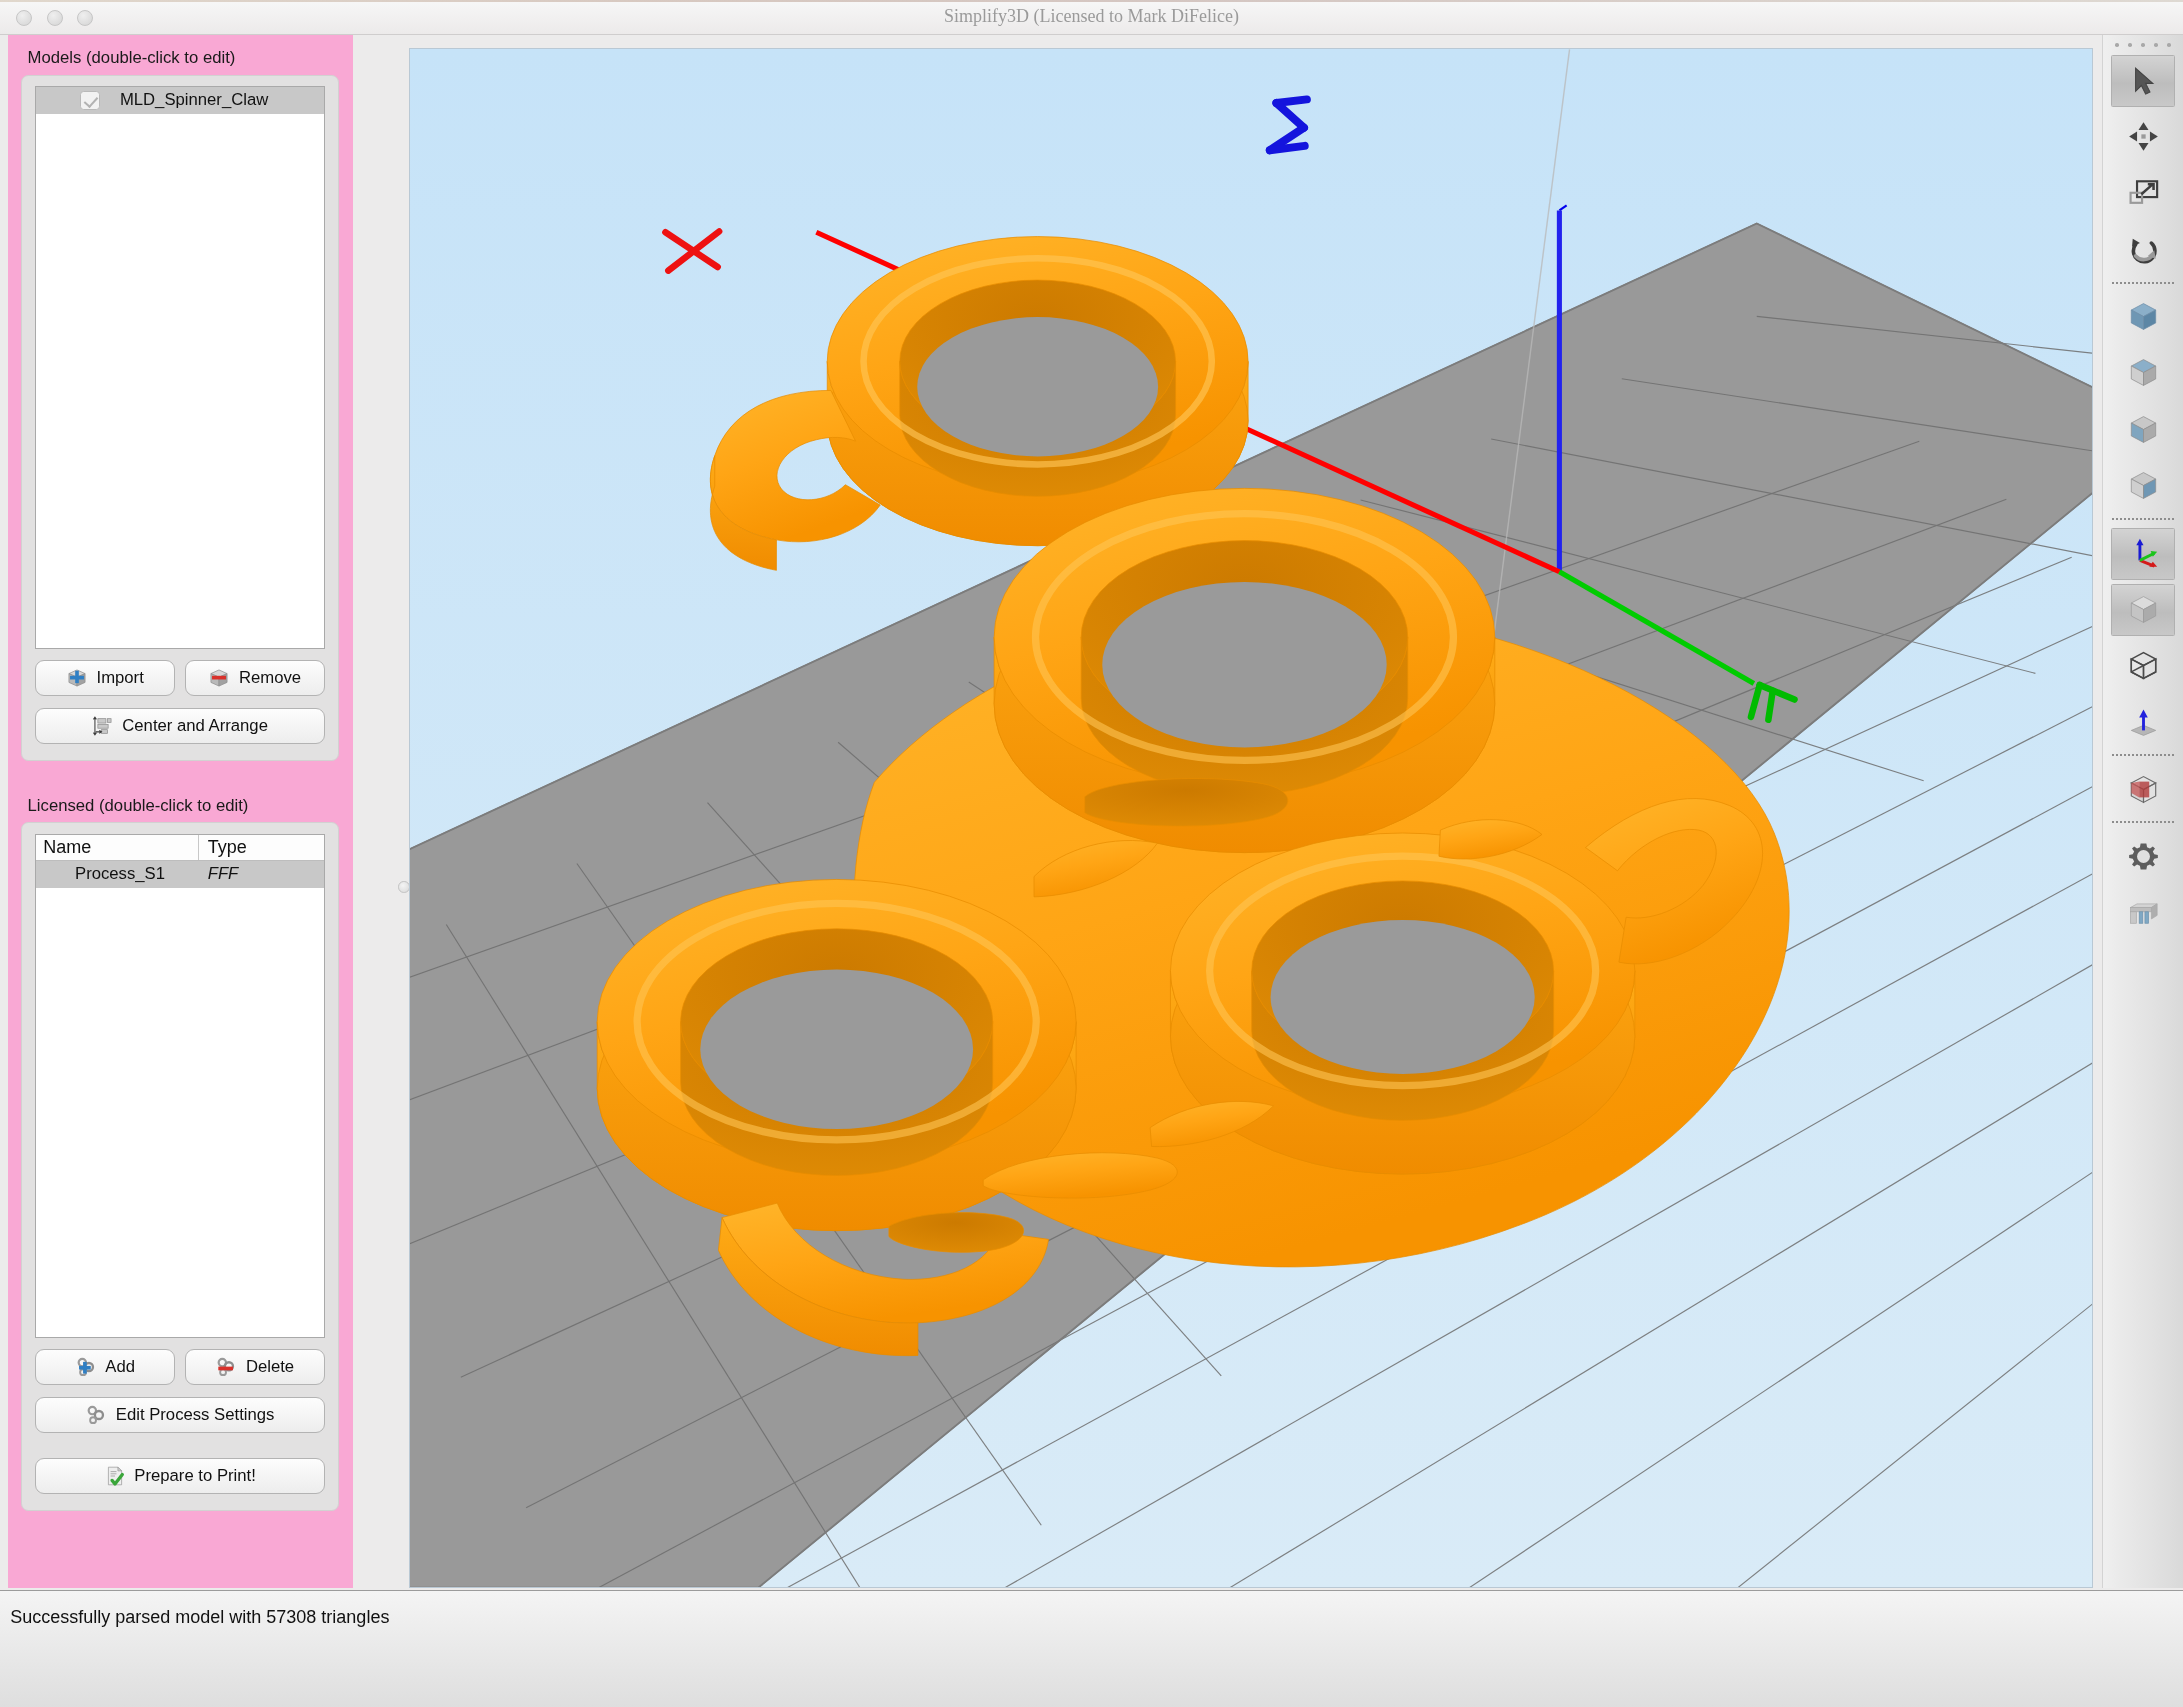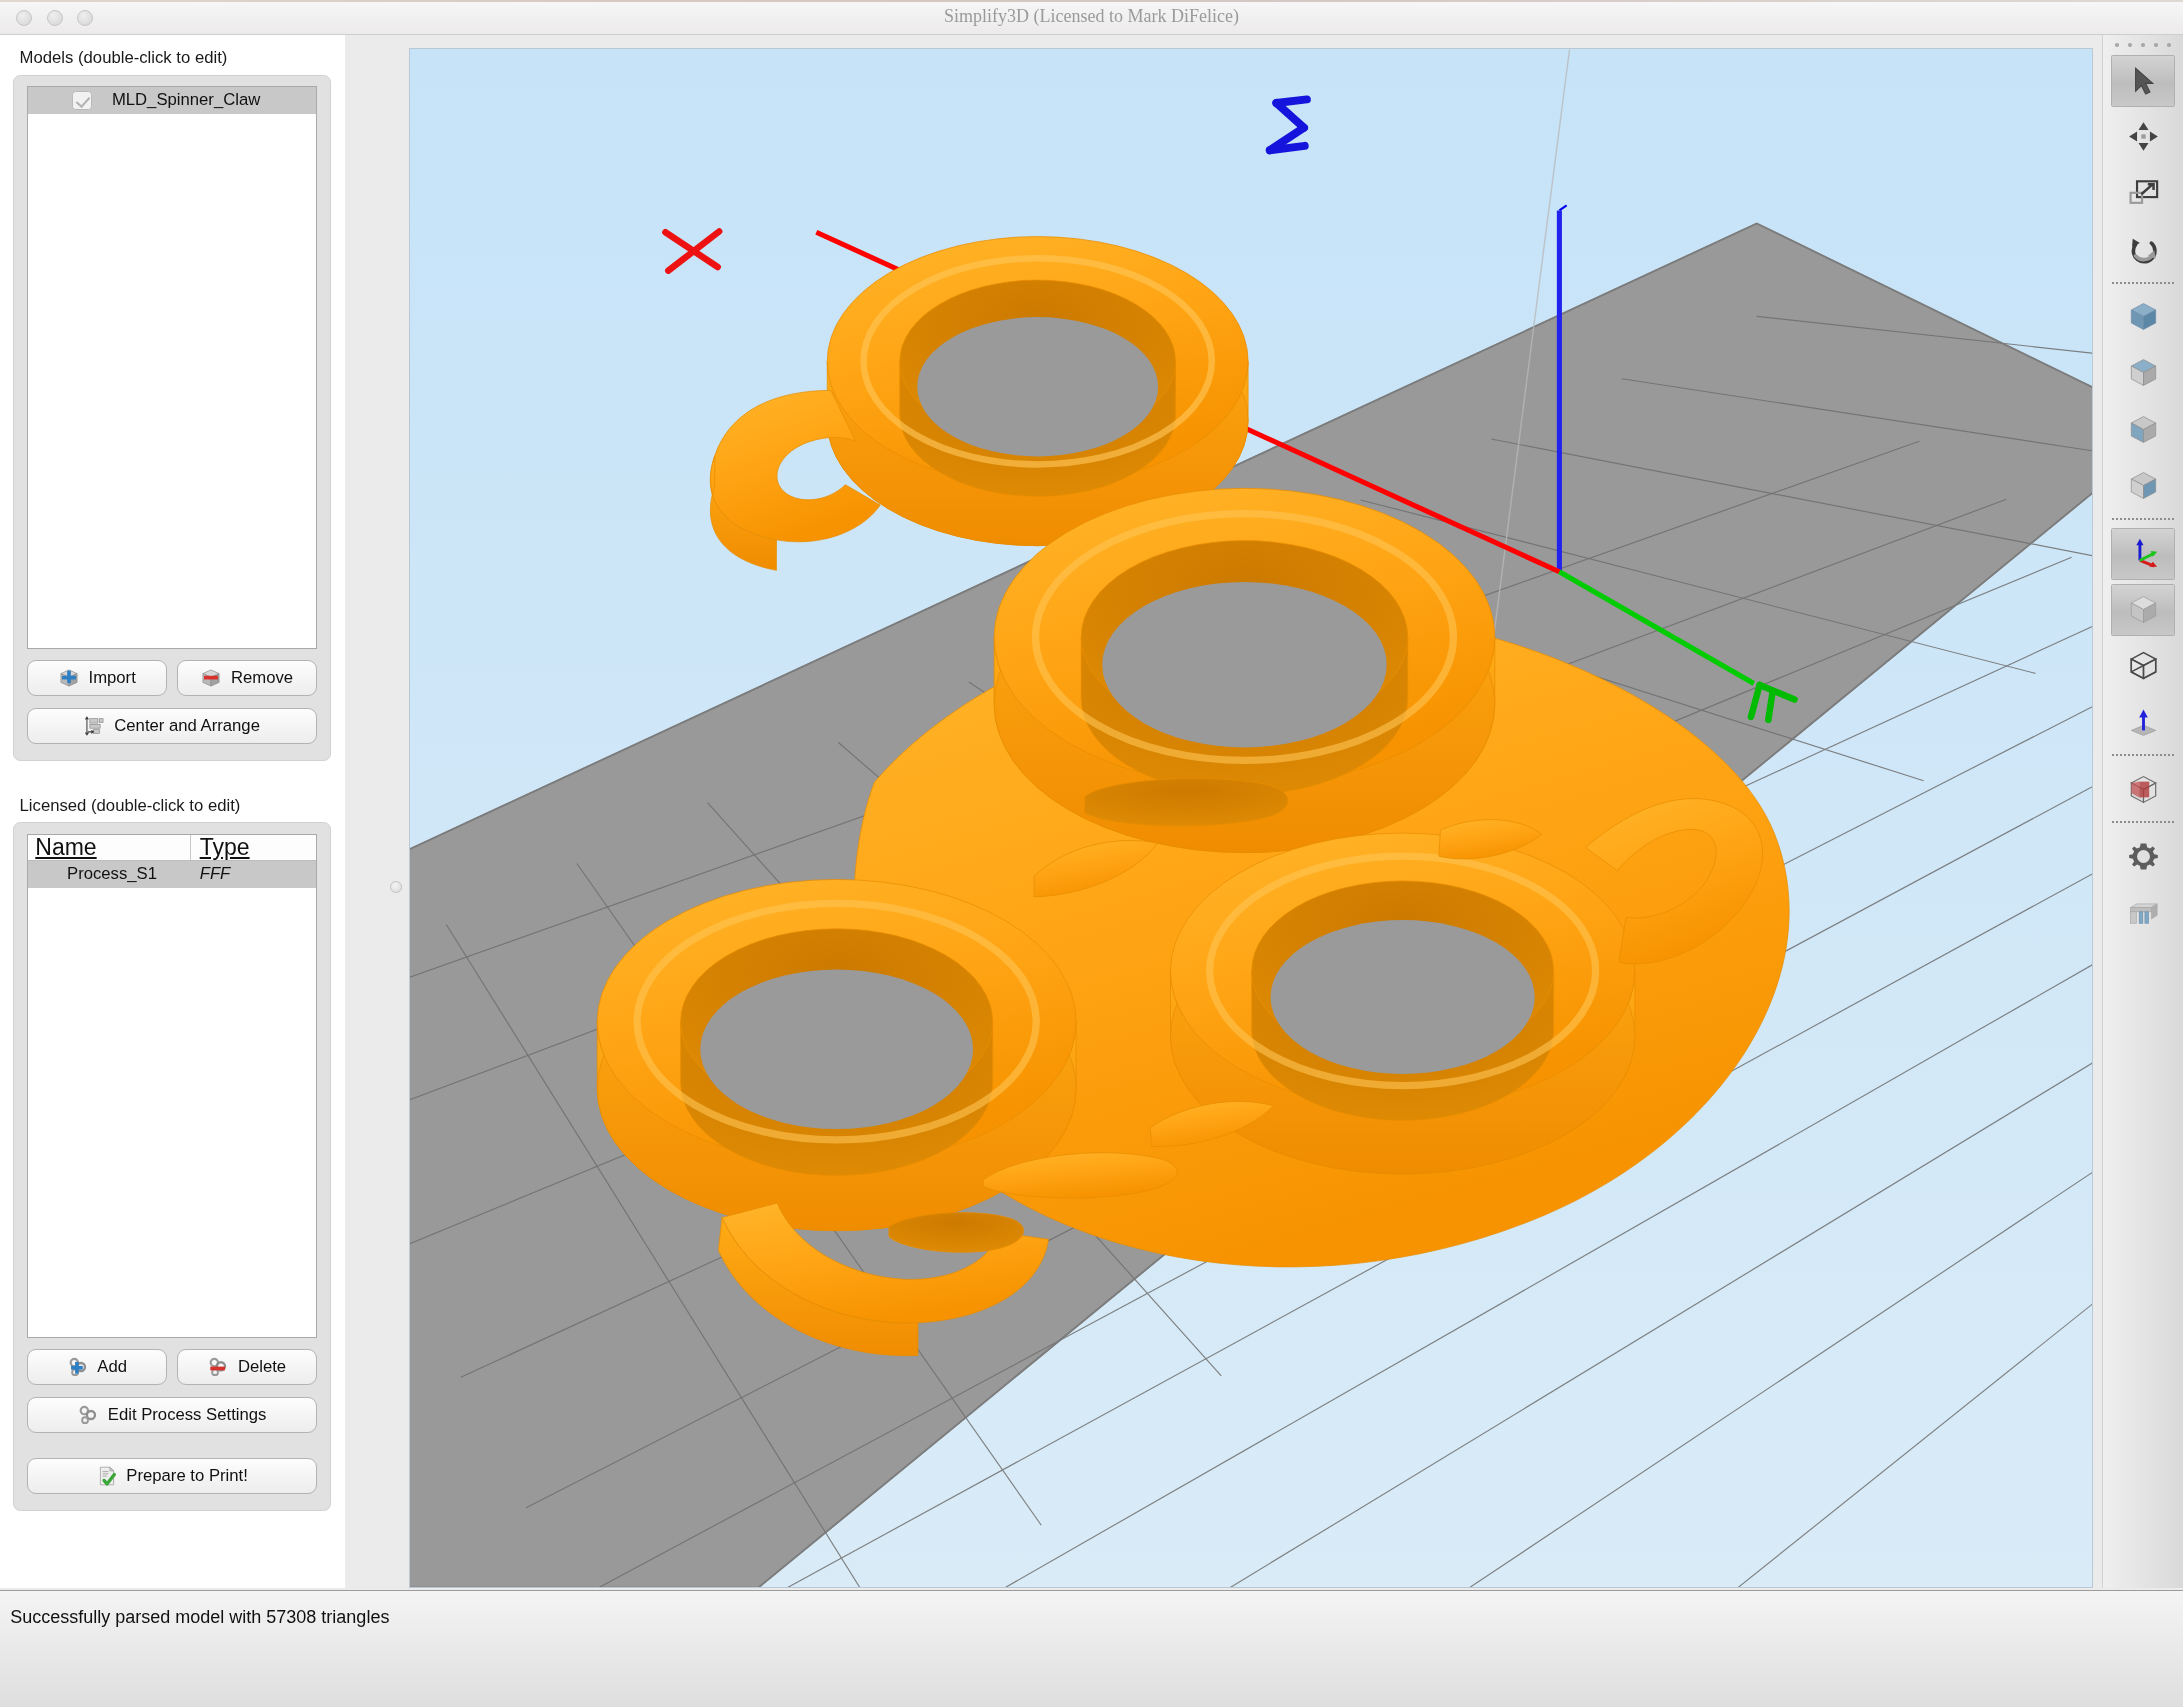--- a/index.html
+++ b/index.html
@@ -35,22 +35,22 @@
     border: 0.7px solid #c6c6c6;
   }
   .title-text {
     position: absolute; left: 0; top: 0; width: 100%; height: 35px;
     line-height: 33px; text-align: center;
     font-size: 18px; color: #9a9a9a; font-family: Liberation Serif, serif;
   }
 
   
   .leftpanel {
-    position: absolute; left: 0; top: 35px; width: 345px; height: 1553px;
-    background: #ffffff;
+    position: absolute; left: 8px; top: 35px; width: 345px; height: 1553px;
+    background: #f9a8d4;
   }
   .section-label {
     font-size: 16.7px; color: #1a1a1a; padding-left: 19.6px;
   }
   .group-box {
     background: #e2e1e1;
     border: 0.7px solid #d2d1d1;
     border-radius: 7.3px;
     margin: 6.5px 14.5px 0 13px;
     padding: 10.2px 13px 16px 13px;
@@ -75,21 +75,21 @@
   .chk::after {
     content: ""; position: absolute; left: 5.8px; top: 2.2px;
     width: 5.8px; height: 11px; border: solid #b2b2b2;
     border-width: 0 2.2px 2.2px 0; transform: rotate(42deg);
   }
 
   
   .tbl-head {
     display: flex; height: 26px; align-items: center;
     background: #fdfdfd; border-bottom: 0.7px solid #bdbdbd;
-    font-size: 23px; color: #111; text-decoration: underline;
+    font-size: 18px; color: #111;
   }
   .tbl-head .c1 { width: 163px; padding-left: 7.3px; border-right: 0.7px solid #c8c8c8; height:100%; line-height:25px;}
   .tbl-head .c2 { flex: 1; padding-left: 8.7px; }
   .tbl-row { display: flex; height: 27.6px; align-items: center; font-size: 16.7px; color: #111; }
   .tbl-row.selected { background: #c8c8c8; }
   .tbl-row .c1 { width: 163px; padding-left: 39px; }
   .tbl-row .c2 { flex: 1; padding-left: 8.7px; font-style: italic; }
 
   
   .btn-row { display: flex; gap: 10.2px; margin-top: 11.6px; }

